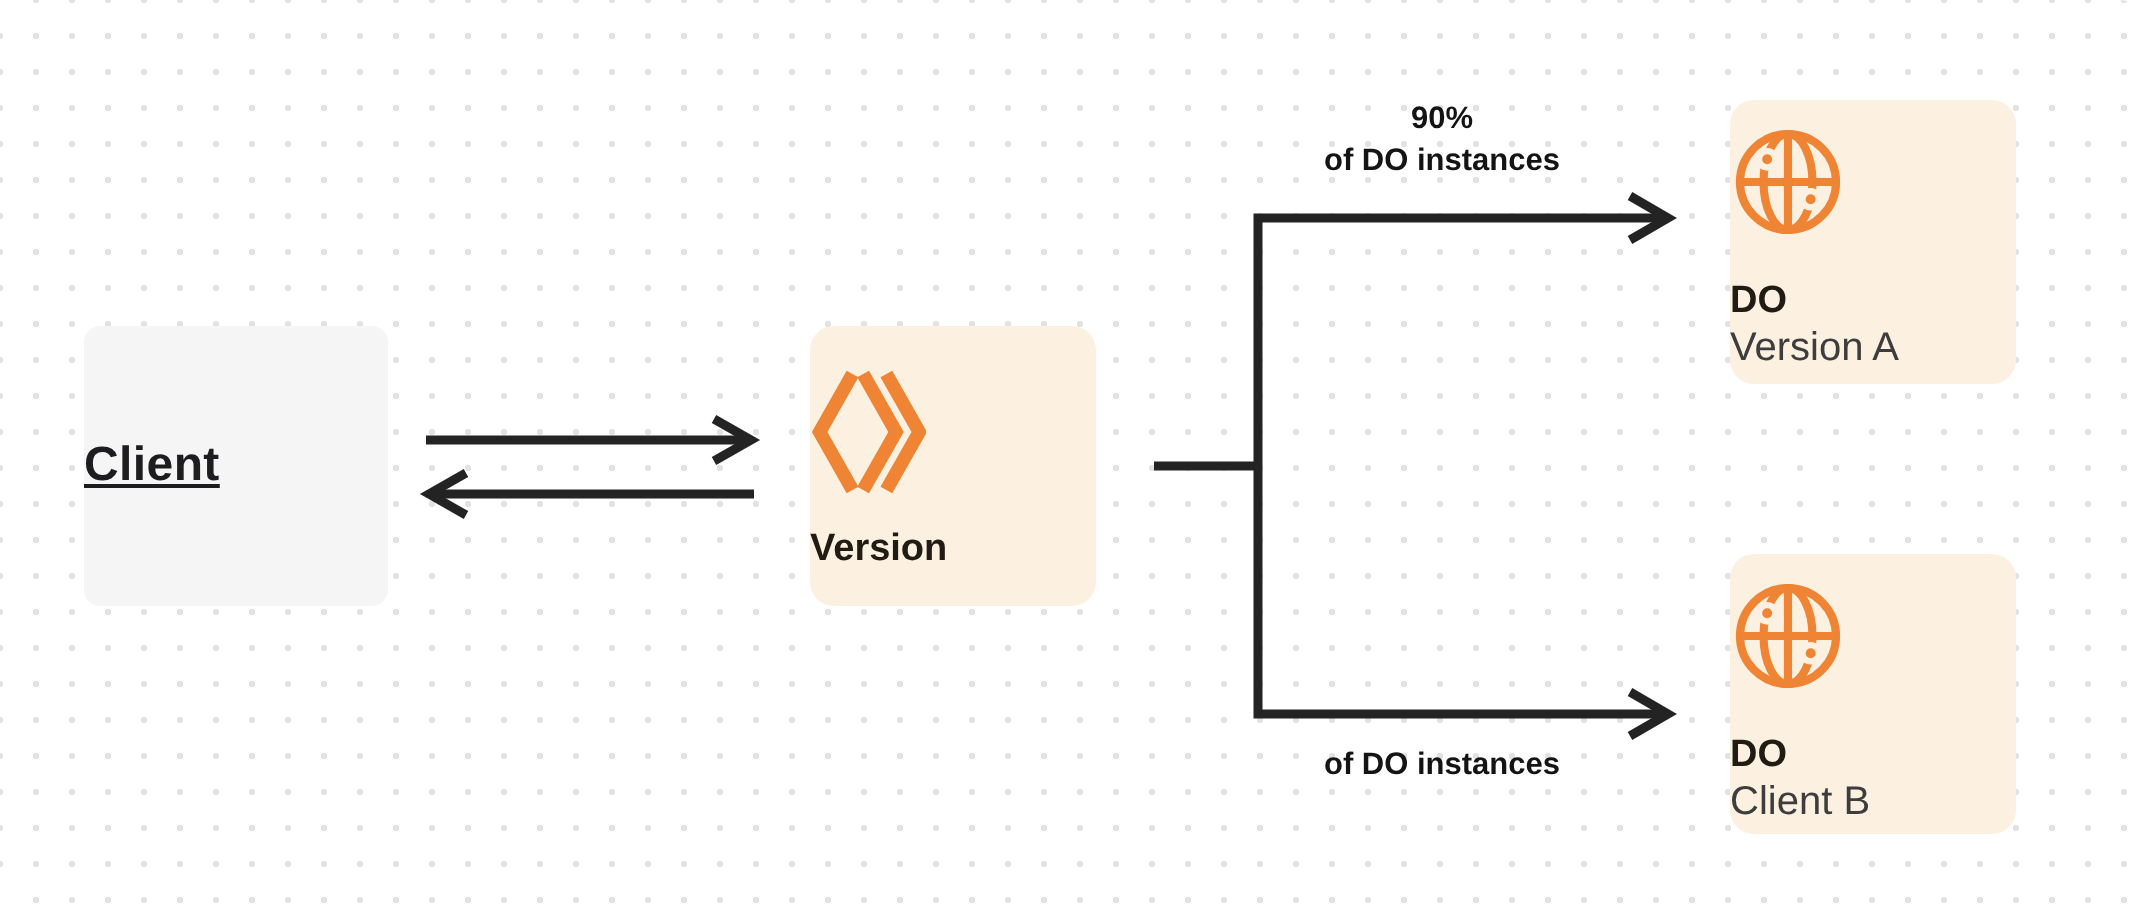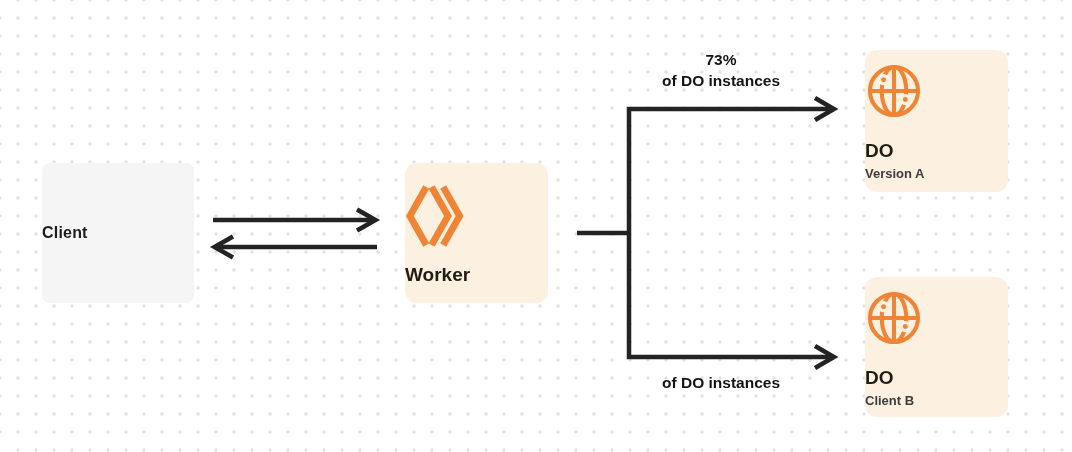--- a/index.html
+++ b/index.html
@@ -44,24 +44,25 @@
     justify-content: center;
     box-sizing: border-box;
   }
   .client {
     left: 42px; top: 163px;
     width: 152px; height: 140px;
     background: var(--node-gray);
     border-radius: 8px;
   }
   .client .node-label {
-    font-size: 16px;
+    font-size: 24px;
     font-weight: 700;
     color: var(--text-dark);
     letter-spacing: 0.2px;
+    text-decoration: underline;
   }
   .worker {
     left: 405px; top: 163px;
     width: 143px; height: 140px;
     background: var(--node-cream);
     border-radius: 12px;
     gap: 13px;
   }
   .worker .node-label {
     font-size: 19px;
@@ -82,22 +83,22 @@
   .do-node .icon svg { display: block; color: var(--accent-orange); }
   .do-title {
     margin-top: 21px;
     font-size: 19px;
     font-weight: 700;
     color: #201C13;
     line-height: 20px;
   }
   .do-sub {
     margin-top: 3px;
-    font-size: 13px;
-    font-weight: 700;
+    font-size: 20px;
+    font-weight: 400;
     color: var(--text-sub);
     line-height: 20px;
   }
   .flow-label {
     position: absolute;
     left: 596px;
     width: 250px;
     text-align: center;
     font-size: 15.5px;
     font-weight: 700;
@@ -133,25 +134,25 @@
   </div>
 
   <div class="node worker">
     <span class="icon">
       <svg width="58" height="70" viewBox="0 0 60 72" fill="none" stroke="currentColor" stroke-width="7" stroke-linejoin="miter" stroke-linecap="butt">
         <path d="M22 6 L5 36 L22 66"></path>
         <path d="M27.5 6 L44.5 36 L27.5 66"></path>
         <path d="M39.5 6 L56.5 36 L39.5 66"></path>
       </svg>
     </span>
-    <span class="node-label">Worker</span>
+    <span class="node-label">Version</span>
   </div>
 
   <div class="flow-label label-a">
-    <span>73%</span>
+    <span>90%</span>
     <span>of DO instances</span>
   </div>
 
   <div class="flow-label label-b">
     <span>of DO instances</span>
   </div>
 
   <div class="node do-node do-a">
     <span class="icon">
       <svg width="58" height="58" viewBox="0 0 64 64" fill="none" stroke="currentColor" stroke-width="4.5">

